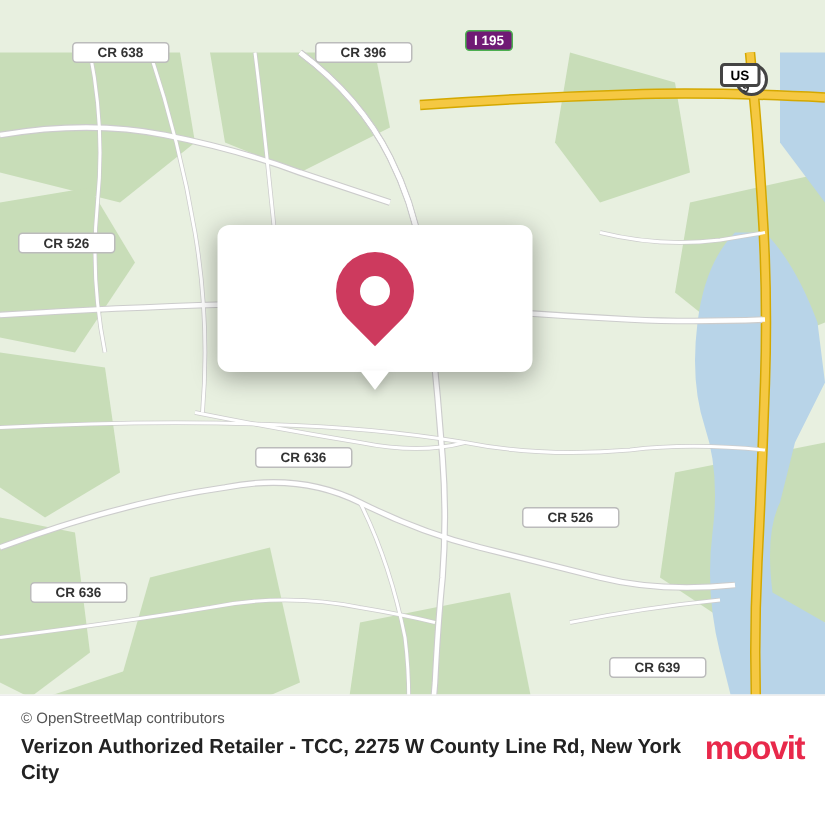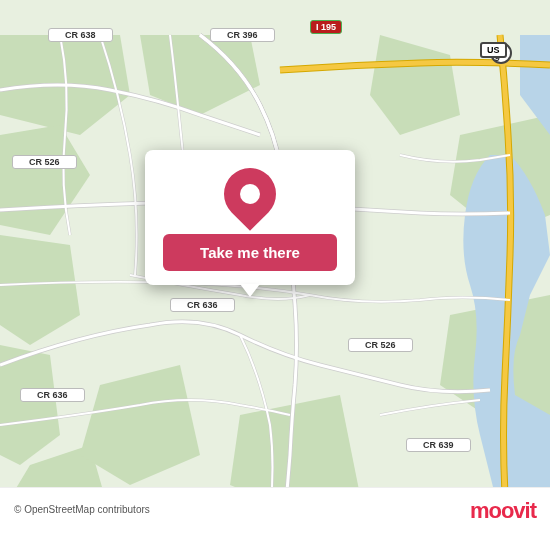--- a/index.html
+++ b/index.html
@@ -133,21 +133,21 @@
       background: white;
       border: 1.5px solid #bbb;
       border-radius: 3px;
       font-size: 9px;
       font-weight: 700;
       color: #333;
       padding: 1px 16px;
       z-index: 5;
     }
     .highway-badge {
-      background: #b91c1c;
+      background: #701a75;
       color: white;
       border-color: #4caf50;
       border-radius: 3px;
       font-size: 9px;
       font-weight: 700;
       padding: 1px 5px;
     }
     .us-badge {
       background: white;
       border: 2px solid #444;
@@ -278,25 +278,25 @@
   <div class="road-badge" style="top:388px;left:20px;">CR 636</div>
   <div class="road-badge" style="top:438px;left:406px;">CR 639</div>
   <div style="position:absolute;top:42px;left:480px;z-index:5;">
     <div style="background:white;border:2px solid #444;border-radius:3px;font-size:9px;font-weight:700;padding:1px 5px;">US</div>
   </div>
 
   <div id="popup-card">
     <div id="location-icon-wrap">
       <div id="location-icon-inner"></div>
     </div>
-    <button id="take-me-there-btn">Take me there</button>
   </div>
 
   <div id="bottom-bar">
     <div id="bottom-info">
       <div id="osm-attribution">© OpenStreetMap contributors</div>
+      <div id="business-name">Verizon Authorized Retailer - TCC, 2275 W County Line Rd, New York City</div>
     </div>
     <div id="moovit-logo-wrap">
       <span id="moovit-logo">moovit</span>
     </div>
   </div>
 
 </div>
 
 </body></html>

